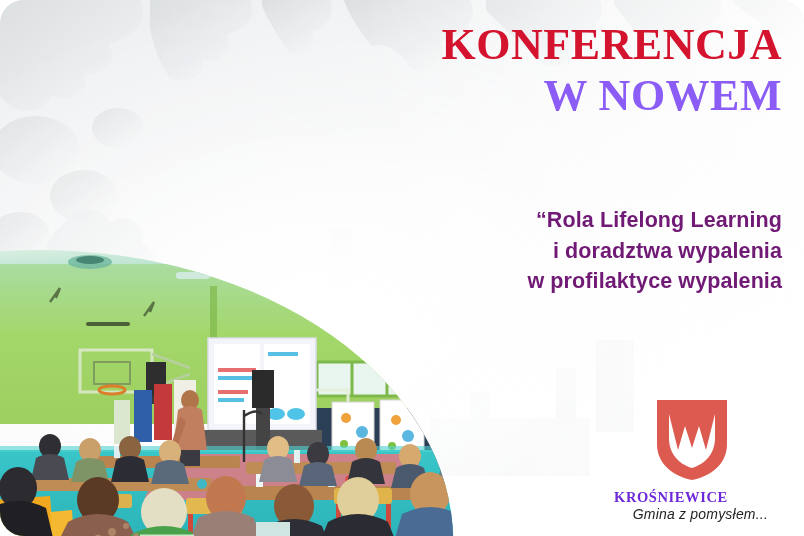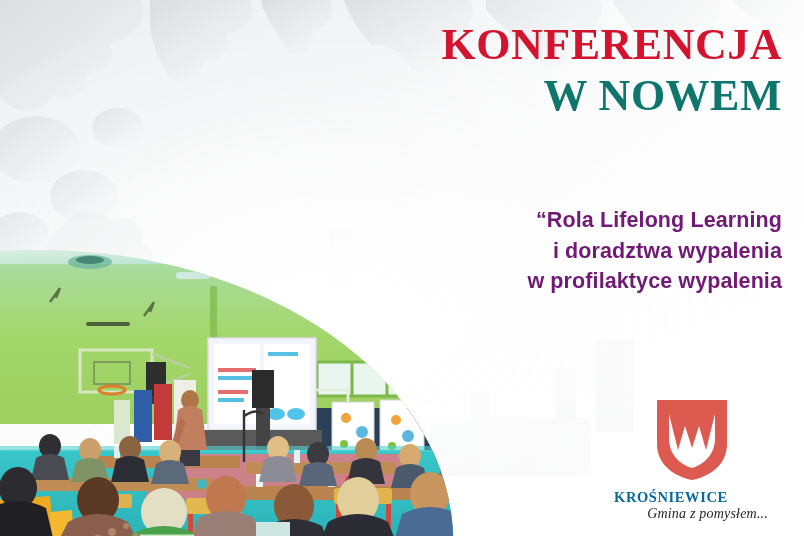--- a/index.html
+++ b/index.html
@@ -4,20 +4,21 @@
 <style>
   html,body{margin:0;padding:0;}
   body{
     width:804px;height:536px;overflow:hidden;
     font-family:"Liberation Sans", sans-serif;
     background:#ffffff;
   }
   .poster{
     position:relative;width:804px;height:536px;overflow:hidden;
     background:#fafbfb;
+    border-radius:24px;
   }
 
   
   .bg-base{
     position:absolute;inset:0;
     background:
       radial-gradient(ellipse 60% 45% at 62% 88%, #ffffff 0%, rgba(255,255,255,0) 70%),
       linear-gradient(160deg,#eceef0 0%,#f4f5f6 28%,#fbfbfc 55%,#ffffff 80%);
   }
   .bg-foliage{position:absolute;inset:0;opacity:.85;}
@@ -44,44 +45,44 @@
     position:absolute;right:22px;top:22px;width:420px;text-align:right;
   }
   .title-1{
     font-family:"Liberation Serif", serif;
     font-weight:700;font-size:44px;line-height:1.06;
     letter-spacing:.5px;color:#d4132e;margin:0;
   }
   .title-2{
     font-family:"Liberation Serif", serif;
     font-weight:700;font-size:44px;line-height:1.12;
-    letter-spacing:.5px;color:#0f766e;margin:2px 0 0 0;
+    letter-spacing:.5px;color:#8b5cf6;margin:2px 0 0 0;
   }
 
   .quote-block{
     position:absolute;right:22px;top:205px;width:430px;text-align:right;
   }
   .quote-line{
     font-family:"Liberation Sans", sans-serif;
     font-weight:700;font-size:21.5px;line-height:1.42;
     color:#701a75;letter-spacing:.1px;white-space:nowrap;
   }
 
   
   .logo{
     position:absolute;right:28px;bottom:14px;width:168px;text-align:center;
   }
   .crest{width:74px;height:84px;margin:0 auto;display:block;}
   .logo-name{
     font-family:"Liberation Serif", serif;
     font-weight:700;font-size:14.5px;letter-spacing:.6px;
-    color:#0369a1;text-align:left;margin:7px 0 0 6px;
+    color:#6d28d9;text-align:left;margin:7px 0 0 6px;
   }
   .logo-tag{
-    font-family:Liberation Serif, serif;
+    font-family:Liberation Sans, sans-serif;
     font-style:italic;font-size:14px;color:#231f20;
     text-align:right;margin:0 8px 0 0;letter-spacing:.2px;
   }
 </style>
 </head>
 <body>
 
 <div class="poster">
 
   <div class="bg-base"></div>

